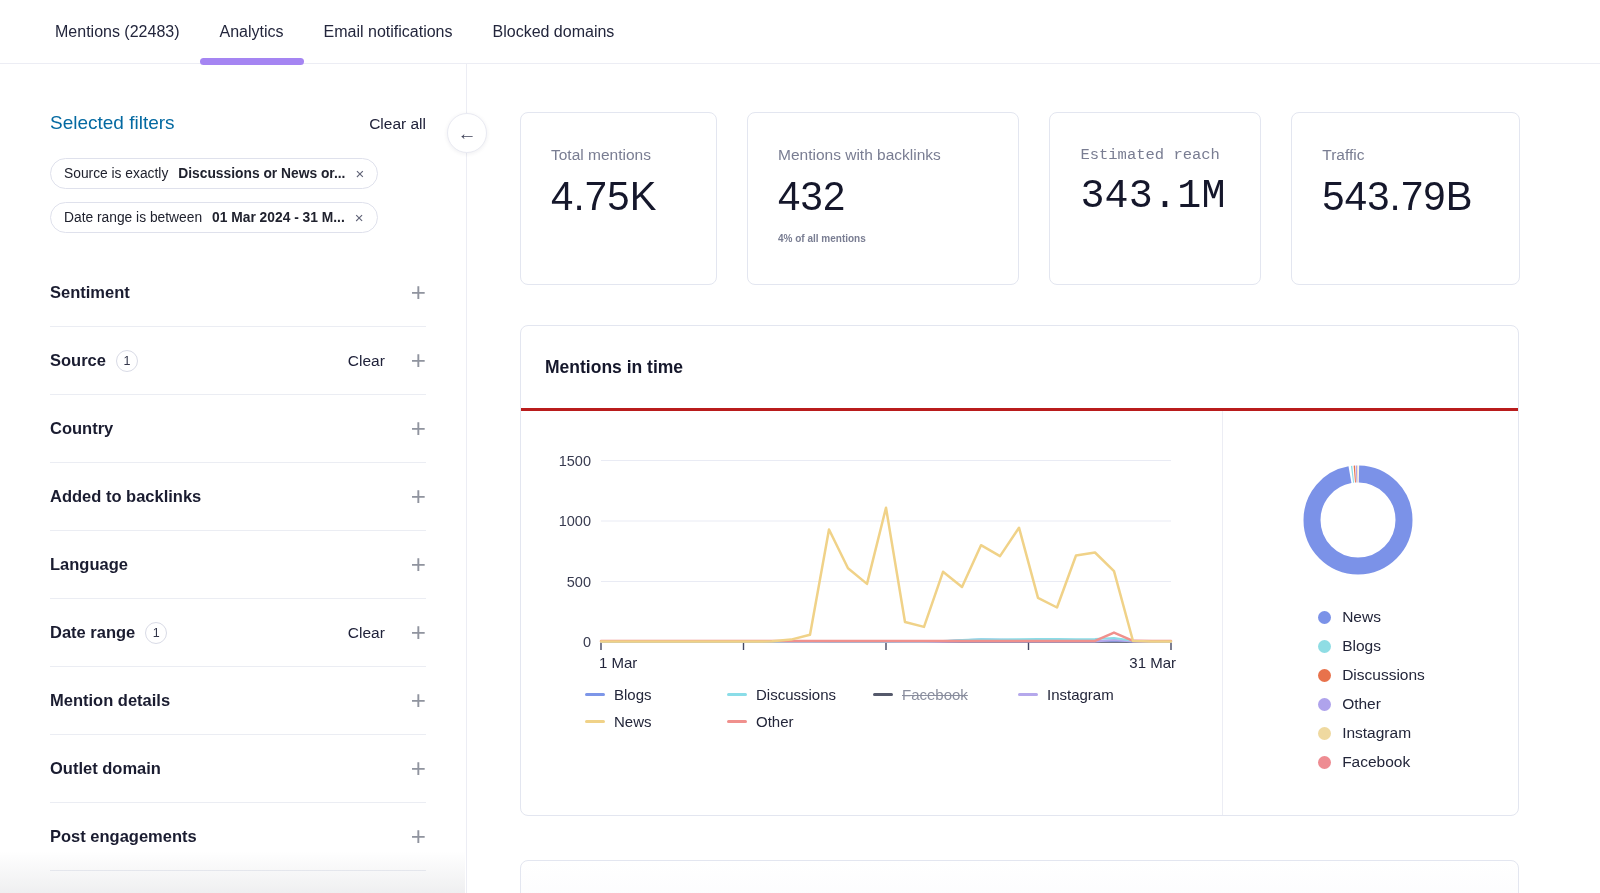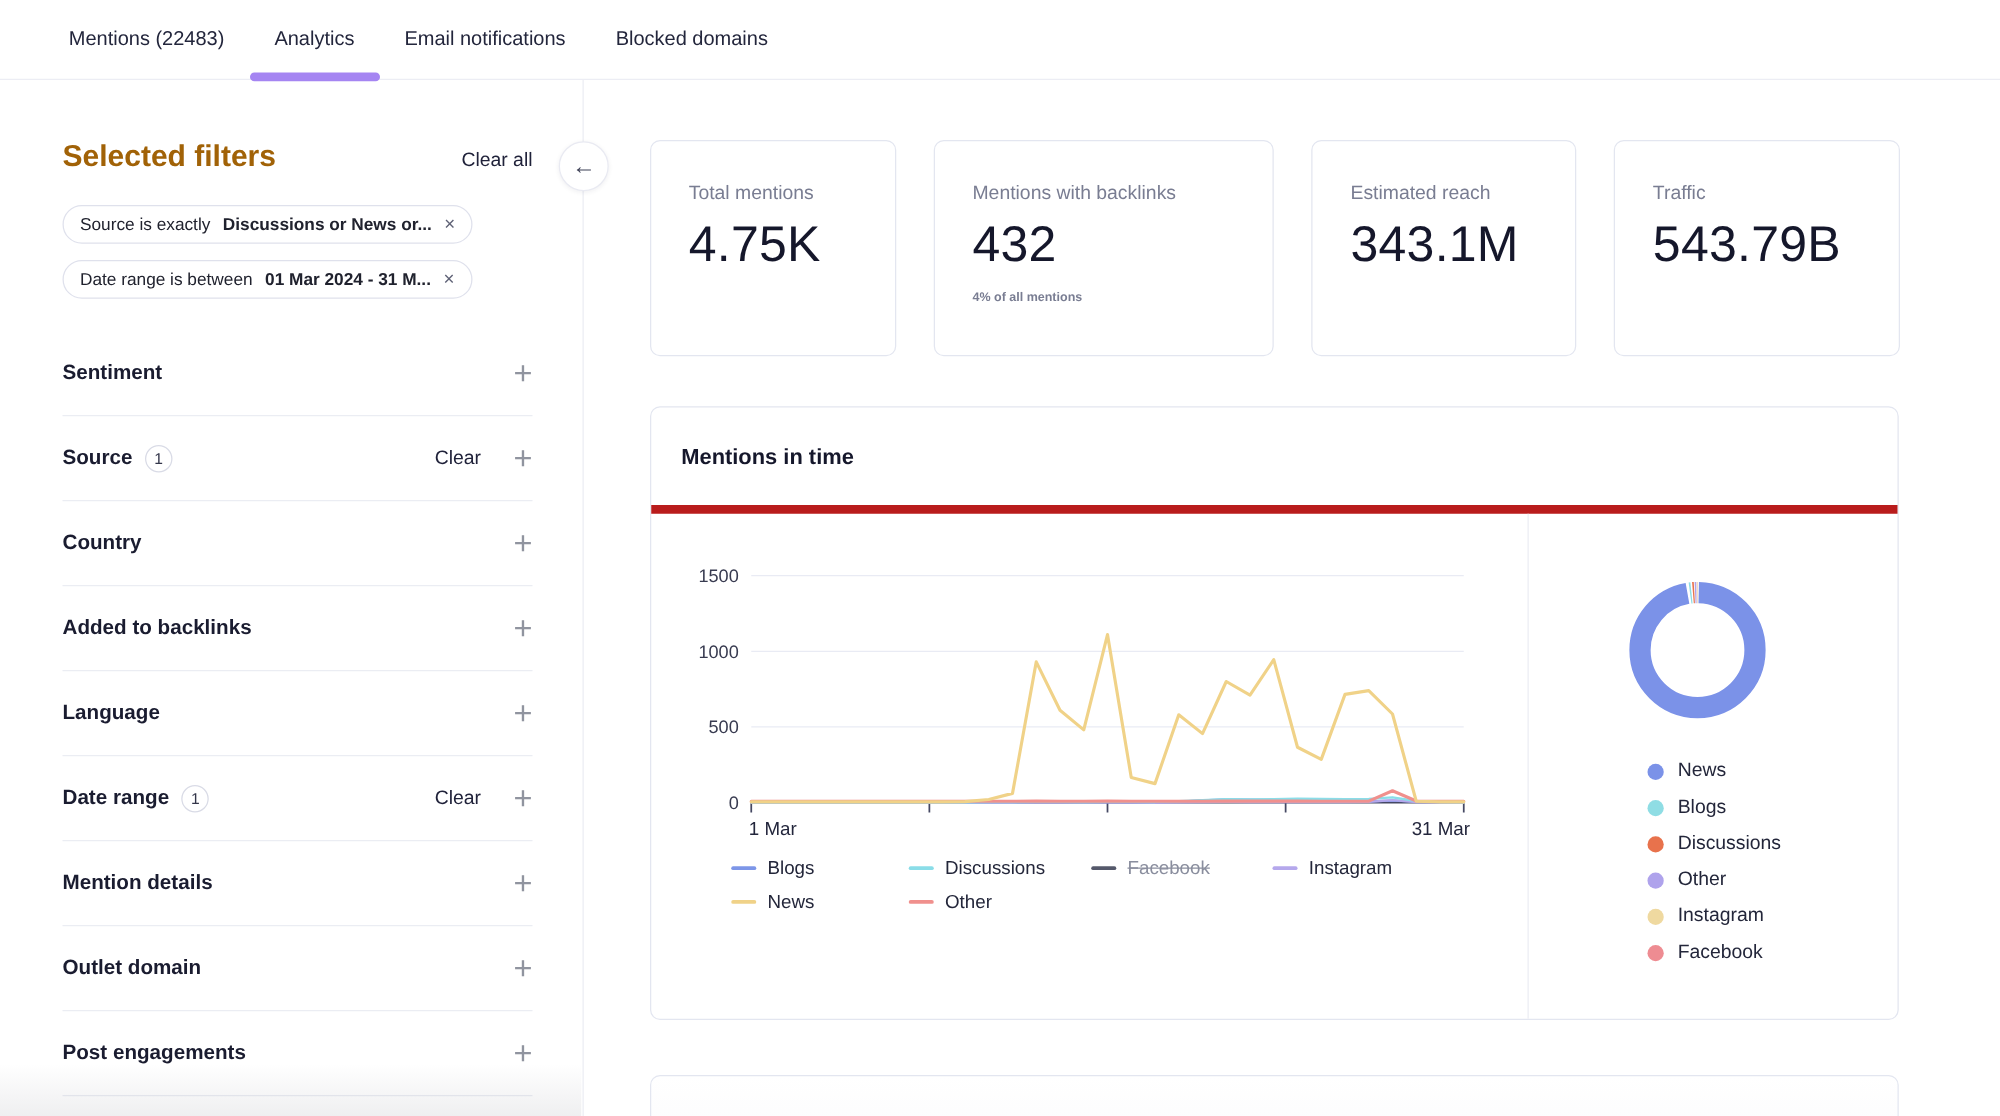--- a/index.html
+++ b/index.html
@@ -9,48 +9,48 @@
     font-family:"Liberation Sans", sans-serif; color:#23263A;
   }
   
   .tabbar { height:64px; border-bottom:1px solid #ECEDF4; display:flex; align-items:center; padding-left:35px; position:relative; }
   .tab { position:relative; height:64px; display:flex; align-items:center; padding:0 20px; font-size:16px; color:#23263C; cursor:pointer; white-space:nowrap; }
   .tab.active::after { content:""; position:absolute; left:0; right:0; bottom:-1px; height:7px; border-radius:4px; background:#A585F2; }
   
   .content { position:relative; height:829px; }
   .sidebar { position:absolute; left:0; top:0; width:467px; height:100%; border-right:1px solid #ECEDF4; padding:48px 40px 0 50px; }
   .sb-head { display:flex; justify-content:space-between; align-items:baseline; }
-  .sb-head h2 { margin:0; font-size:24px; font-weight:700; color:#a16207; }
+  .sb-head h2 { margin:0; font-size:19px; font-weight:400; color:#0369a1; }
   .clear-all { font-size:15.5px; color:#20223A; cursor:pointer; }
   .chips { margin-top:24px; display:flex; flex-direction:column; gap:13px; align-items:flex-start; }
   .chip { display:inline-flex; align-items:center; gap:10px; height:31px; padding:0 13px; border:1px solid #DFE1EC; border-radius:16px; font-size:13.8px; color:#20222E; white-space:nowrap; background:#fff; }
   .chip b { font-weight:700; }
   .chip .x { color:#5F6276; font-size:15px; line-height:1; cursor:pointer; }
   .sections { margin-top:26px; }
   .sec { height:68px; display:flex; align-items:center; border-bottom:1px solid #EBEDF3; cursor:pointer; }
   .sec .lbl { font-size:16.5px; font-weight:700; color:#1A1C30; display:flex; align-items:center; gap:10px; }
   .badge { width:22px; height:22px; border:1px solid #D9DBE6; border-radius:50%; font-size:12.5px; font-weight:400; color:#33364A; display:flex; align-items:center; justify-content:center; }
   .sec .right { margin-left:auto; display:flex; align-items:center; gap:26px; }
   .sec .clear { font-size:15.5px; color:#20223A; cursor:pointer; }
   .plus { font-size:26px; font-weight:200; color:#90949F; line-height:1; margin-top:-2px; }
   .sb-fade { position:absolute; left:0; right:1px; bottom:0; height:42px; background:linear-gradient(to bottom, rgba(26,28,48,0), rgba(26,28,48,0.07)); pointer-events:none; }
   .collapse-btn { position:absolute; left:447px; top:49px; width:40px; height:40px; border-radius:50%; background:#fff; border:1px solid #E9EAF2; box-shadow:0 1px 4px rgba(30,32,60,.07); display:flex; align-items:center; justify-content:center; cursor:pointer; z-index:5; padding:0; }
   .collapse-btn .arrow { font-size:19px; color:#3F4258; line-height:1; }
   
   .main { position:absolute; left:468px; top:0; right:0; height:100%; padding:48px 80px 0 52px; }
   .stats { display:flex; gap:30px; }
   .stat { height:173px; border:1px solid #E3E6F0; border-radius:8px; padding:33px 30px 0; background:#fff; }
   .stat:nth-child(1){ width:198px; } .stat:nth-child(2){ width:274px; }
-  .stat:nth-child(3){ width:213px; } .stat:nth-child(4){ width:230px; }
+  .stat:nth-child(3){ width:213px;font-family:Liberation Mono, monospace; } .stat:nth-child(4){ width:230px; }
   .stat .lb { font-size:15.5px; color:#797D92; white-space:nowrap; }
   .stat .val { font-size:40px; color:#15172B; margin-top:10px; font-weight:500; letter-spacing:.2px; }
   .stat .sub { font-size:10px; color:#797D92; margin-top:14px;font-weight:bold; }
   .card { border:1px solid #E3E6F0; border-radius:8px; background:#fff; }
   .chart-card { margin-top:40px; width:999px; height:491px; }
-  .card-head { height:85px; display:flex; align-items:center; padding:0 24px; border-bottom:7px solid #b91c1c; }
+  .card-head { height:85px; display:flex; align-items:center; padding:0 24px; border-bottom:3px solid #b91c1c; }
   .card-head h3 { margin:0; font-size:17.5px; font-weight:700; color:#15172B; }
   .card-body { display:flex; height:404px; }
   .chart-left { flex:1; position:relative; }
   .chart-right { width:298px; border-left:1px solid #ECEDF4; display:flex; flex-direction:column; align-items:center; }
   #linechart { display:block; }
   .line-legend { display:grid; grid-template-columns:142px 146px 145px auto; row-gap:10px; margin:10px 0 0 64px; }
   .lg-item { display:flex; align-items:center; gap:9px; font-size:15px; color:#23263A; cursor:pointer; }
   .lg-dash { width:20px; height:3px; border-radius:2px; flex:0 0 auto; }
   .lg-item.struck .lg-name { color:#8A8E9E; text-decoration:line-through; }
   .donut-legend { margin-top:9px; display:flex; flex-direction:column; gap:11px; align-self:center; }

